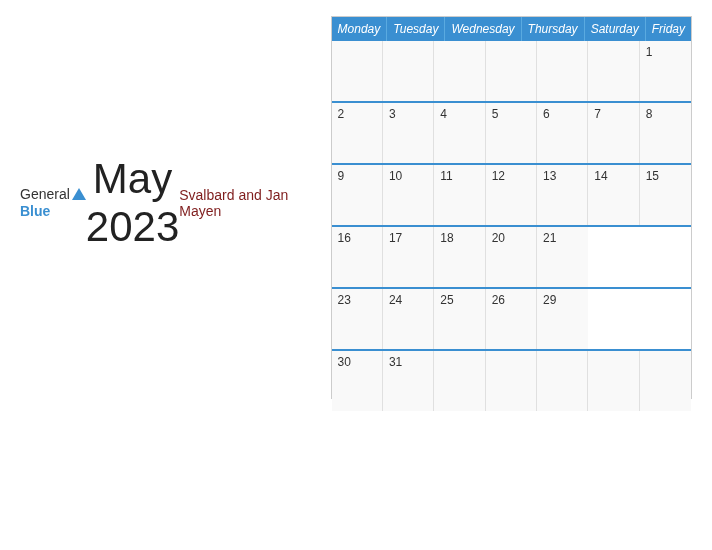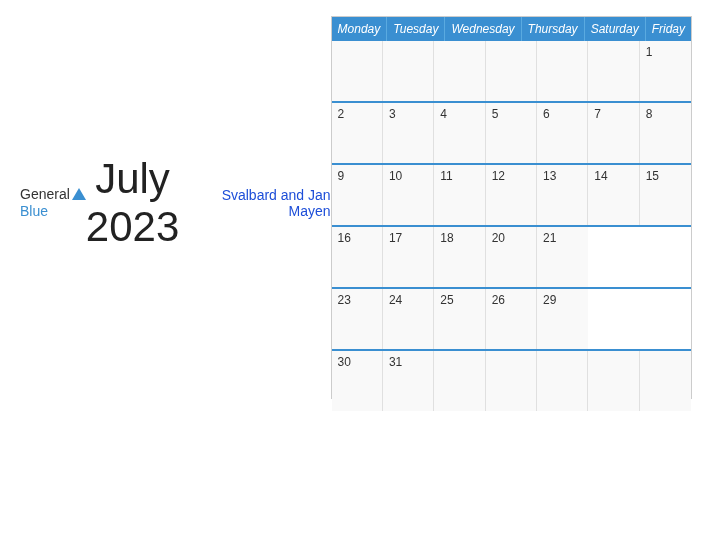--- a/index.html
+++ b/index.html
@@ -29,21 +29,21 @@
       font-size: 13px;
       line-height: 1.2;
     }
     .logo-general {
       font-size: 14px;
       color: #333;
       font-weight: normal;
     }
     .logo-blue {
       color: #3a8fd1;
-      font-weight: normal;
+      font-weight: bold;
       font-size: 14px;
     }
     .logo-triangle {
       display: inline-block;
       width: 0;
       height: 0;
       border-left: 7px solid transparent;
       border-right: 7px solid transparent;
       border-bottom: 12px solid #3a8fd1;
       margin-left: 2px;
@@ -55,22 +55,22 @@
     }
     .title {
       font-size: 42px;
       font-weight: normal;
       color: #222;
       text-align: center;
       flex: 1;
     }
     .region {
       font-size: 14px;
-      color: #1d4ed8;
-      text-align: right;
+      color: #7f1d1d;
+      text-align: left;
       min-width: 140px;
     }
     .calendar {
       flex: 1;
       display: flex;
       flex-direction: column;
       border: 1px solid #ccc;
     }
     .calendar-header {
       display: grid;
@@ -126,21 +126,21 @@
 
 <div class="page">
   <div class="header">
     <div class="logo">
       <div class="logo-line1">
         <span class="logo-general">General</span>
         <span class="logo-triangle"></span>
       </div>
       <span class="logo-blue">Blue</span>
     </div>
-    <div class="title">July 2023</div>
+    <div class="title">May 2023</div>
     <div class="region">Svalbard and Jan Mayen</div>
   </div>
 
   <div class="calendar">
     <div class="calendar-header">
 
     <div class="calendar-header-cell">Monday</div>
         <div class="calendar-header-cell">Tuesday</div>
         <div class="calendar-header-cell">Wednesday</div>
         <div class="calendar-header-cell">Thursday</div>

